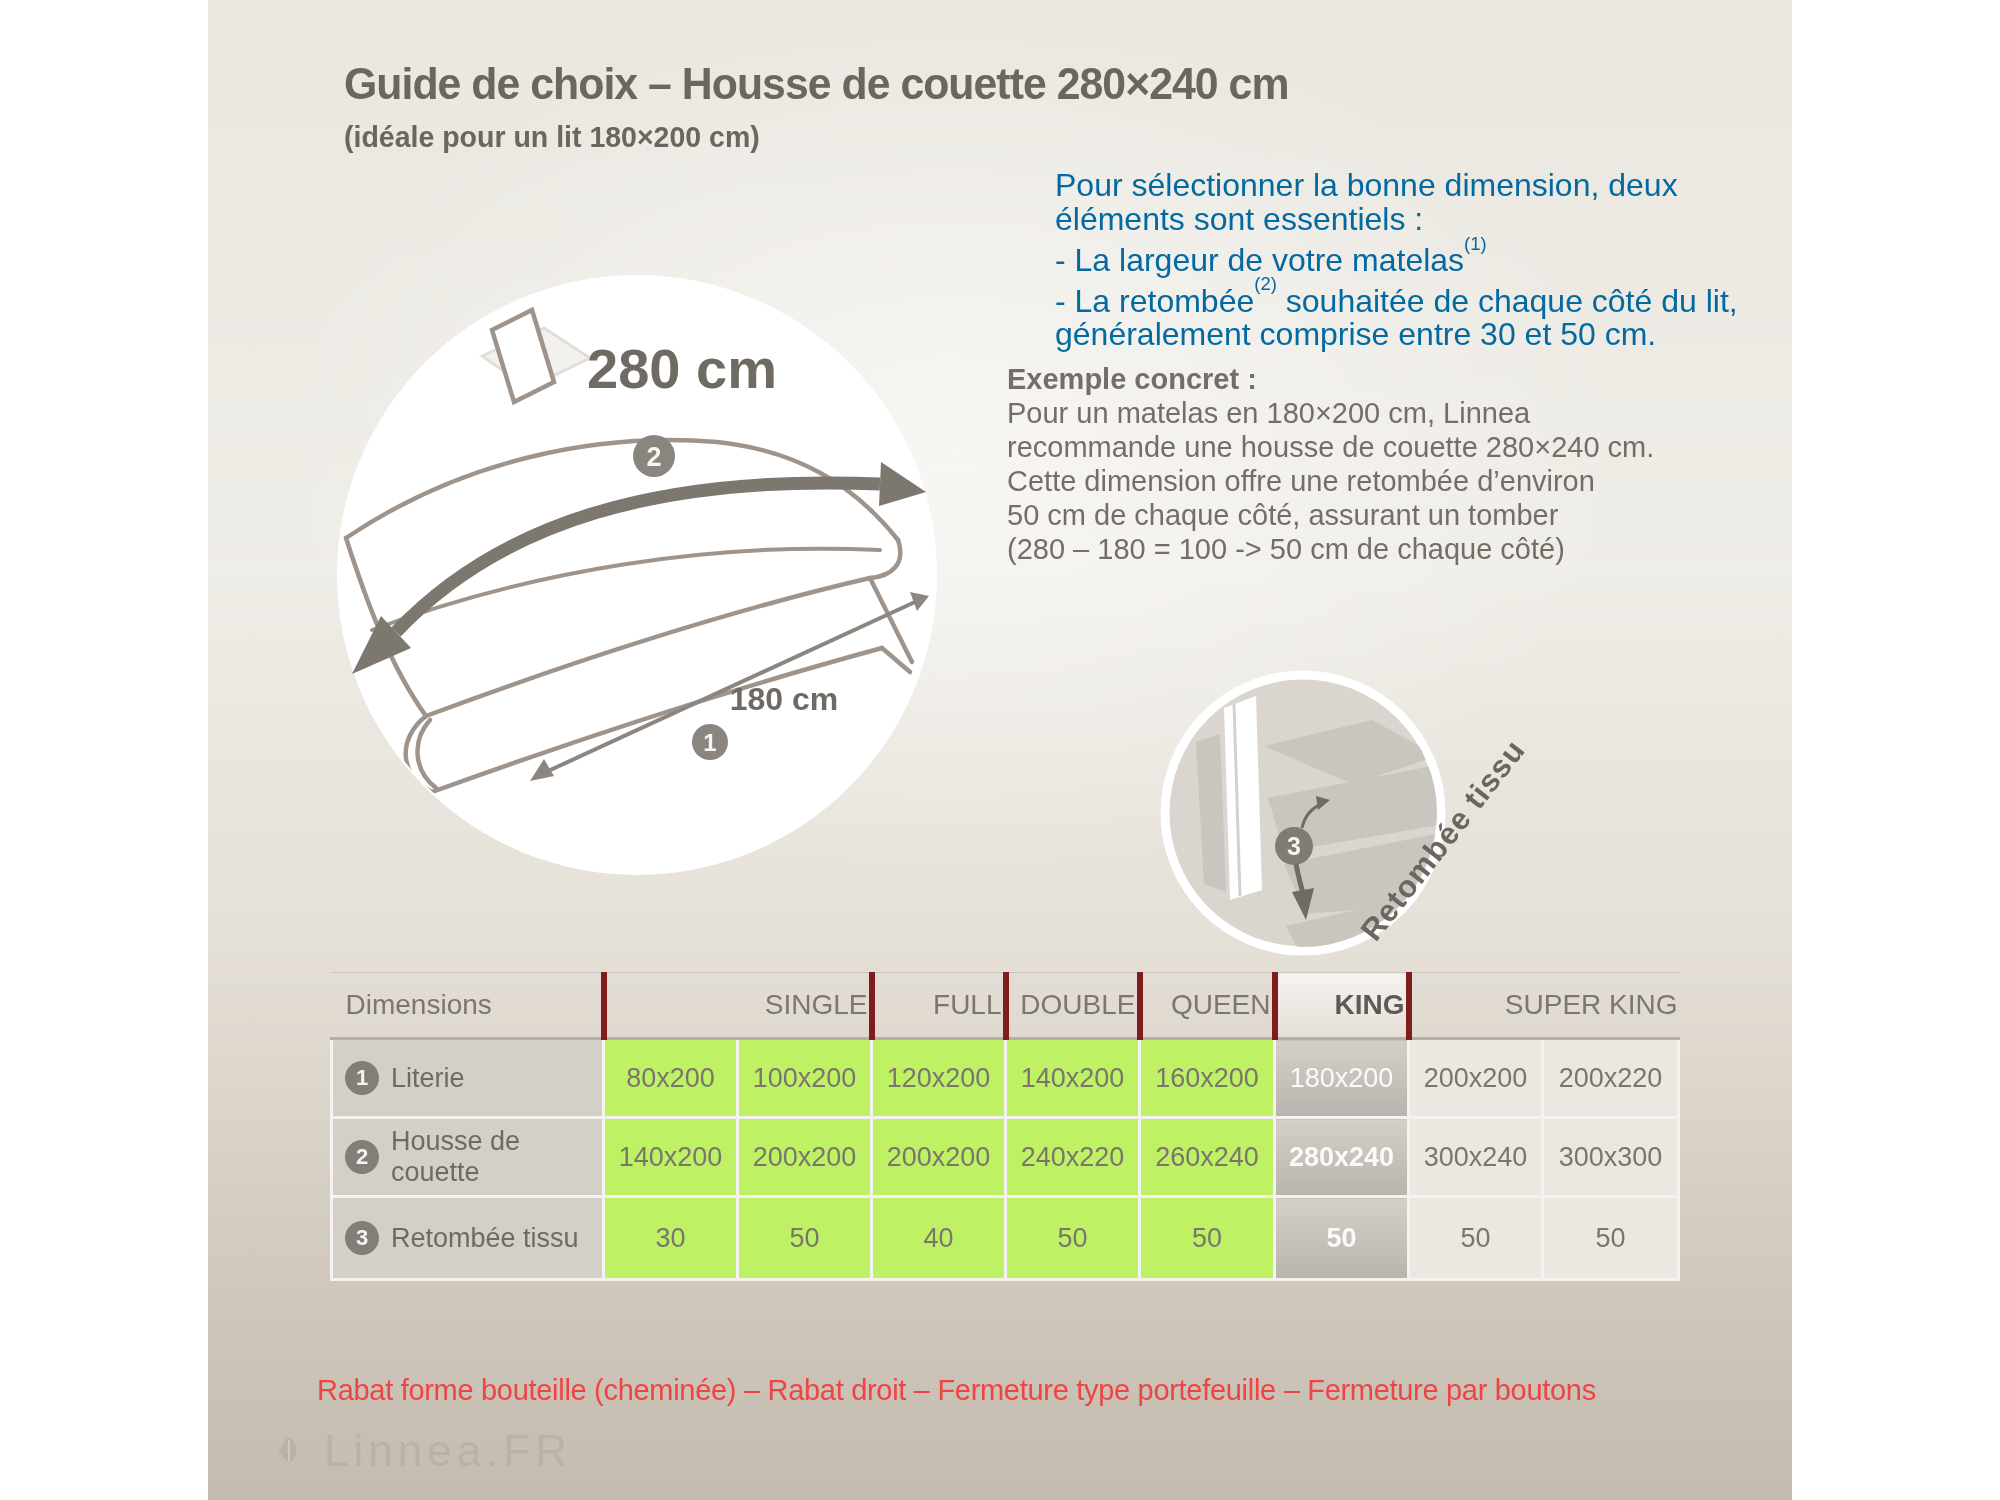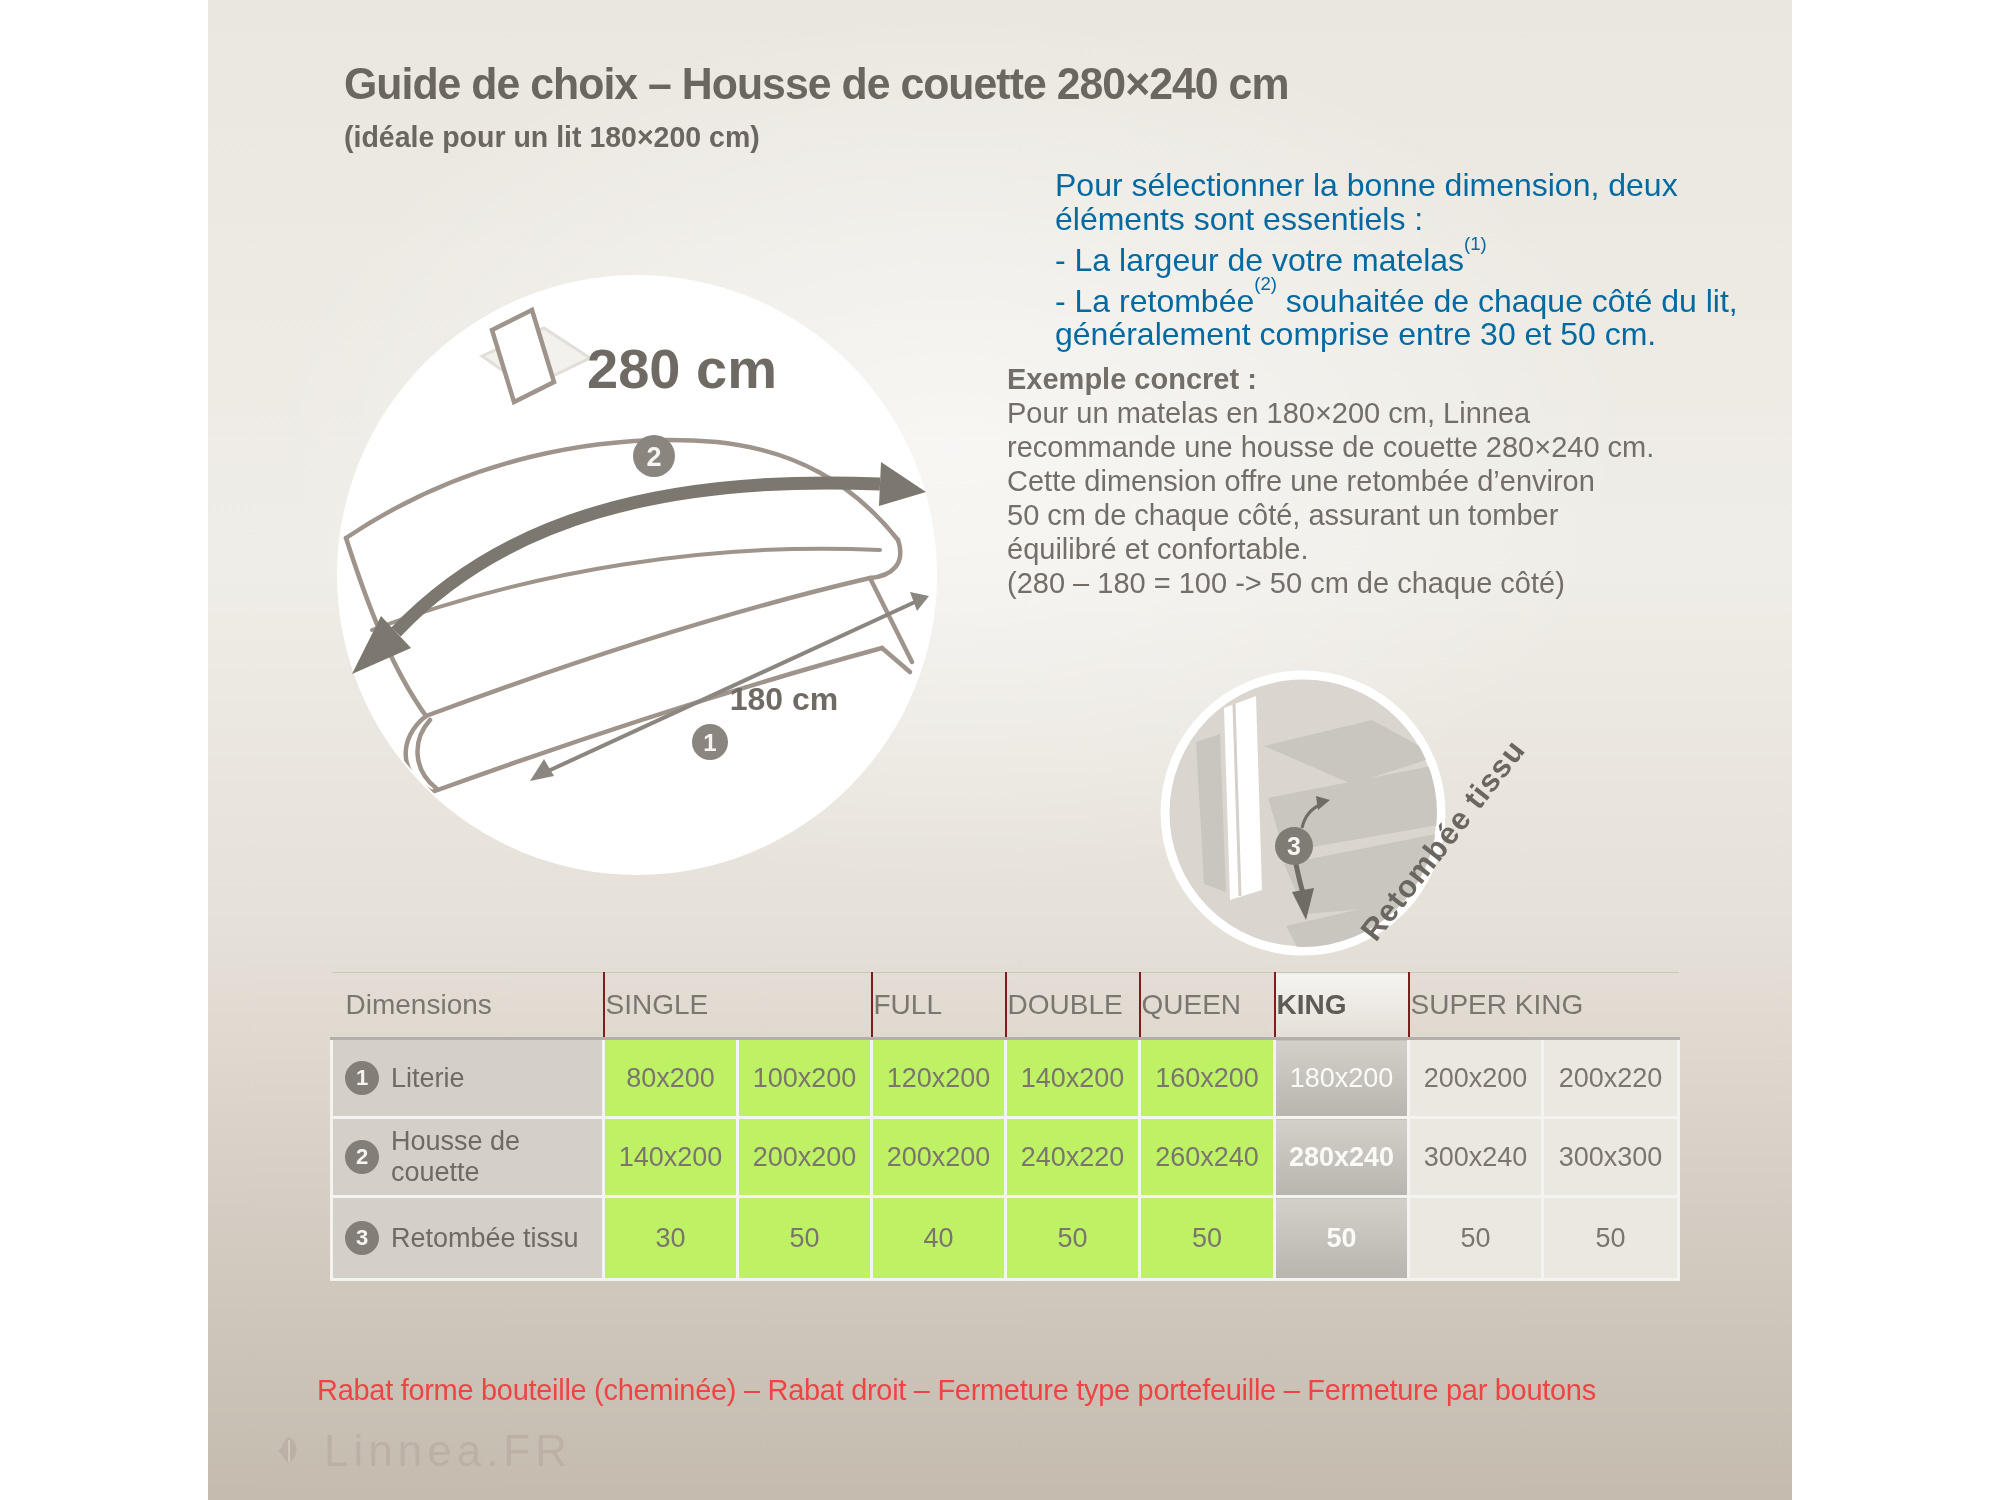--- a/index.html
+++ b/index.html
@@ -19,22 +19,22 @@
   .example{position:absolute;left:1007px;top:362px;font-size:29px;line-height:34px;color:#736e67;}
   .example .head{font-weight:bold;}
   .example div{white-space:nowrap;}
   sup.fn{font-size:0.58em;position:relative;top:-0.5em;}
   .diagram-main{position:absolute;left:332px;top:270px;}
   .diagram-small{position:absolute;left:1156px;top:652px;}
   .retombee-label{position:absolute;left:1382px;top:912px;transform:rotate(-52deg);
       transform-origin:0 100%;font-size:31px;font-weight:bold;color:#6b6660;white-space:nowrap;letter-spacing:1px;}
   table.size-table{position:absolute;left:330px;top:972px;width:1347px;border-collapse:collapse;
       table-layout:fixed;font-size:27px;color:#7b756e;}
-  table.size-table thead td{height:62px;text-align:left;font-size:28px;color:#7b766f;
-      border-top:1px solid #cac6bf;border-bottom:3px solid #b4afa8;border-left:2px solid #7f1d1d;}
+  table.size-table thead td{height:62px;text-align:right;font-size:28px;color:#7b766f;
+      border-top:1px solid #cac6bf;border-bottom:3px solid #b4afa8;border-left:6px solid #7f1d1d;}
   table.size-table thead td:first-child{text-align:left;padding-left:14px;border-left:none;margin-top:25px;}
   table.size-table thead td.king-h{font-weight:bold;color:#5f5a53;
       background:linear-gradient(180deg,rgba(255,255,255,0.65),rgba(255,255,255,0.15));}
   table.size-table tbody td{height:74px;text-align:center;border:3px solid #f5f3ef;background:#bef264;}
   table.size-table tbody tr:first-child td{border-top:none;}
   table.size-table tbody tr:last-child td{height:78px;}
   table.size-table tbody td.lbl{text-align:left;padding-left:12px;background:#d4cfc7;color:#6f6a63;}
   table.size-table tbody td.lt{background:#ebe8e2;}
   table.size-table tbody td.king-cell{background:linear-gradient(180deg,#d3d0ca,#b8b4ae);color:#fbfaf7;margin-top:36px;}
   table.size-table tbody td.bold{font-weight:bold;}
@@ -104,21 +104,20 @@
     <div><span>- La retombée</span><sup class="fn">(2)</sup><span> souhaitée de chaque côté du lit,</span></div>
     <div>généralement comprise entre 30 et 50 cm.</div>
   </div>
 
   <div class="example">
     <div class="head">Exemple concret :</div>
     <div>Pour un matelas en 180×200 cm, Linnea</div>
     <div>recommande une housse de couette 280×240 cm.</div>
     <div>Cette dimension offre une retombée d’environ</div>
     <div>50 cm de chaque côté, assurant un tomber</div>
-    <div>équilibré et confortable.</div>
     <div>(280 – 180 = 100  -&gt; 50 cm de chaque côté)</div>
   </div>
 
   <svg class="diagram-small" width="300" height="322" viewBox="0 0 300 322">
     <defs>
       <clipPath id="smallClip">
           <circle cx="147" cy="161" r="134"></circle>
         </clipPath>
     </defs>
     <circle cx="147" cy="161" r="138" fill="#dad6cf" stroke="#ffffff" stroke-width="9"></circle>

